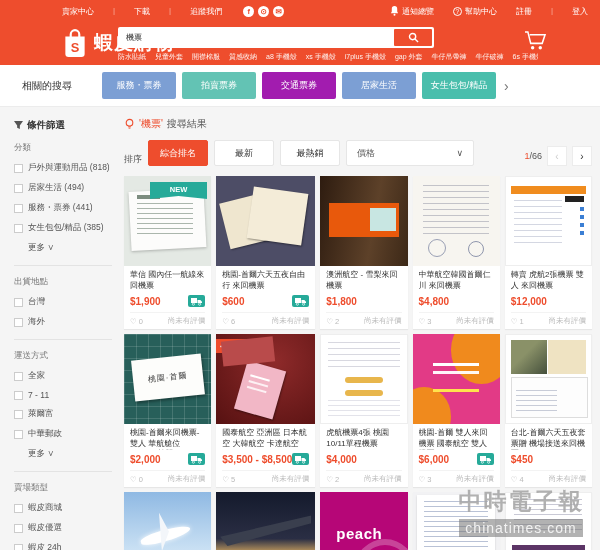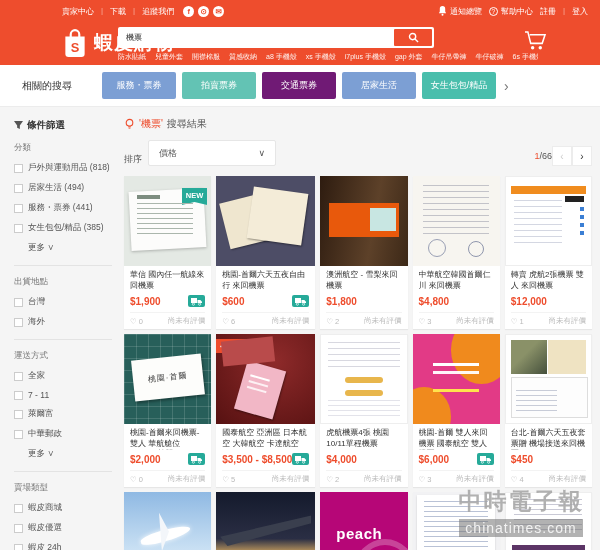--- a/index.html
+++ b/index.html
@@ -3,21 +3,21 @@
 <meta charset="utf-8">
 <style>
   :root{ --orange:#EE4D2D; --green:#26AA99; }
   *{box-sizing:border-box;margin:0;padding:0}
   html,body{width:600px;height:550px;overflow:hidden}
   body{font-family:"Liberation Sans",sans-serif;background:#f5f5f5;position:relative}
 
   
   .topbar{background:var(--orange);height:22px;display:flex;align-items:center;justify-content:space-between;
           padding:0 12px 0 62px;color:#fff;font-size:8px}
-  .tb-left,.tb-right{display:flex;gap:7px}
+  .tb-left,.tb-right{display:flex;gap:19px}
   .tb-sep{opacity:.5}
   .tb-item{display:inline-flex;align-items:center;gap:3px;cursor:pointer}
   .soc-wrap{display:inline-flex;gap:4px;margin-left:2px}
   .soc{width:11px;height:11px;border-radius:50%;background:#fff;color:var(--orange);font-size:7.5px;font-weight:bold;
        display:inline-flex;align-items:center;justify-content:center}
   .qicon{width:9px;height:9px;border:1px solid #fff;border-radius:50%;font-size:6.5px;display:inline-flex;
          align-items:center;justify-content:center}
 
   
   .header{background:var(--orange);height:43px;position:relative}
@@ -53,41 +53,41 @@
   .content{flex:1;padding:8px 8px 0 6px;min-width:0}
   .results-head{display:flex;align-items:center;gap:4px;font-size:10px;color:#555;margin:2px 0 9px}
   .results-query{color:var(--orange)}
   .sortbar{display:flex;align-items:flex-end;gap:6px}
   .sort-label{font-size:9px;color:#555}
   .sort-btn{height:26px;min-width:60px;background:#fff;border:1px solid #e6e6e6;border-radius:2px;font-size:9px;
             color:#333;display:flex;align-items:center;justify-content:center;padding:0 10px;cursor:pointer;
             font-family:"Liberation Sans",sans-serif}
   .sort-btn.active{background:var(--orange);border-color:var(--orange);color:#fff}
   .price-dd{width:128px;justify-content:space-between;color:#555}
-  .pager{margin-left:auto;display:flex;align-items:center;}
+  .pager{margin-left:auto;display:flex;align-items:center;gap:5px}
   .page-num{font-size:9px;color:#555}
   .page-cur{color:var(--orange)}
   .pg-btn{width:20px;height:20px;background:#fff;border:1px solid #ececec;display:flex;align-items:center;
           justify-content:center;font-size:10px;color:#333;cursor:pointer}
   .pg-btn.disabled{color:#ccc;cursor:default}
 
   
   .grid{display:grid;grid-template-columns:repeat(5,1fr);gap:5px;margin-top:10px}
   .card{background:#fff;box-shadow:0 1px 1px rgba(0,0,0,.06);position:relative;cursor:pointer}
   .pimg{height:90px;position:relative;overflow:hidden;background:#eee}
   .pimg i{display:none;position:absolute}
   .pimg-text{display:none}
   .cbody{padding:4px 6px 3px}
   .ctitle{font-size:8px;color:#333;line-height:1.32;height:22px;overflow:hidden}
   .cprice-row{display:flex;align-items:center;justify-content:space-between;margin:3px 0 4px;height:13px}
   .cprice{color:var(--orange);font-size:10px;font-weight:bold;white-space:nowrap}
   .cfoot{display:flex;justify-content:space-between;align-items:center;border-top:1px solid #f3f3f3;
          padding-top:3px;font-size:7.5px;color:#bbb;height:14px}
-  .badge-new{position:absolute;top:12px;right:4px;background:var(--green);color:#fff;font-size:7.5px;font-weight:bold;
-             padding:3px 4px 5px;clip-path:polygon(0 0,100% 0,100% 100%,50% 82%,0 100%)}
+  .badge-new{position:absolute;top:6px;right:4px;background:var(--green);color:#fff;font-size:7.5px;font-weight:bold;
+             padding:3px 20px 5px;clip-path:polygon(0 0,100% 0,100% 100%,50% 82%,0 100%)}
   .badge-pref{position:absolute;top:5px;left:0;background:var(--orange);color:#fff;font-size:7px;
               padding:2px 5px 2px 3px;display:flex;align-items:center;gap:2px}
 
   
   .img-airline-doc{background:#e4e9e4}
   .img-airline-doc::before{content:"";position:absolute;left:7%;top:16%;width:86%;height:66%;background:#fcfcfb;
       transform:rotate(-3deg);box-shadow:0 1px 3px rgba(0,0,0,.25)}
   .img-airline-doc::after{content:"";position:absolute;left:15%;top:30%;width:64%;height:38%;
       background:repeating-linear-gradient(180deg,#aab6ac 0 1px,transparent 1px 5px)}
   .img-airline-doc .d1{display:block;left:15%;top:21%;width:26%;height:4px;background:#7d8d80}
@@ -265,21 +265,21 @@
         <circle cx="17" cy="18.5" r="1.8" fill="#fff"></circle>
     </svg>
   </div>
 </div>
 
 <div class="related">
   <span class="related-label">相關的搜尋</span>
   <div class="rel-btns">
       <button class="rel-btn" style="background: rgb(124, 159, 212);">服務・票券</button>
       <button class="rel-btn" style="background: rgb(99, 195, 180);">拍賣票券</button>
-      <button class="rel-btn" style="background: #701a75;">交通票券</button>
+      <button class="rel-btn" style="background: #a21caf;">交通票券</button>
       <button class="rel-btn" style="background: rgb(124, 159, 212);">居家生活</button>
       <button class="rel-btn" style="background: rgb(73, 190, 172);">女生包包/精品</button>
     </div>
   <span class="rel-next">›</span>
 </div>
 
 <div class="main">
 
   <div class="sidebar">
     <div class="filter-head">
@@ -358,20 +358,25 @@
       <svg width="11" height="12" viewBox="0 0 12 13">
         <circle cx="6" cy="5" r="3.6" fill="none" stroke="#EE4D2D" stroke-width="1.2"></circle>
         <path d="M4.5 9.5h3M5 11h2" stroke="#EE4D2D" stroke-width="1"></path>
       </svg>
       <span class="results-query">'機票'</span>
       <span>搜尋結果</span>
     </div>
 
     <div class="sortbar">
       <span class="sort-label">排序</span>
+      <span id="sort-buttons" style="display:flex;gap:6px">
+          <button class="sort-btn active">綜合排名</button>
+          <button class="sort-btn">最新</button>
+          <button class="sort-btn">最熱銷</button>
+        </span>
       <div class="sort-btn price-dd">
         <span>價格</span>
         <span>∨</span>
       </div>
       <div class="pager">
         <span class="page-num"><span class="page-cur">1</span><span>/66</span></span>
         <span class="pg-btn disabled">‹</span>
         <span class="pg-btn">›</span>
       </div>
     </div>

